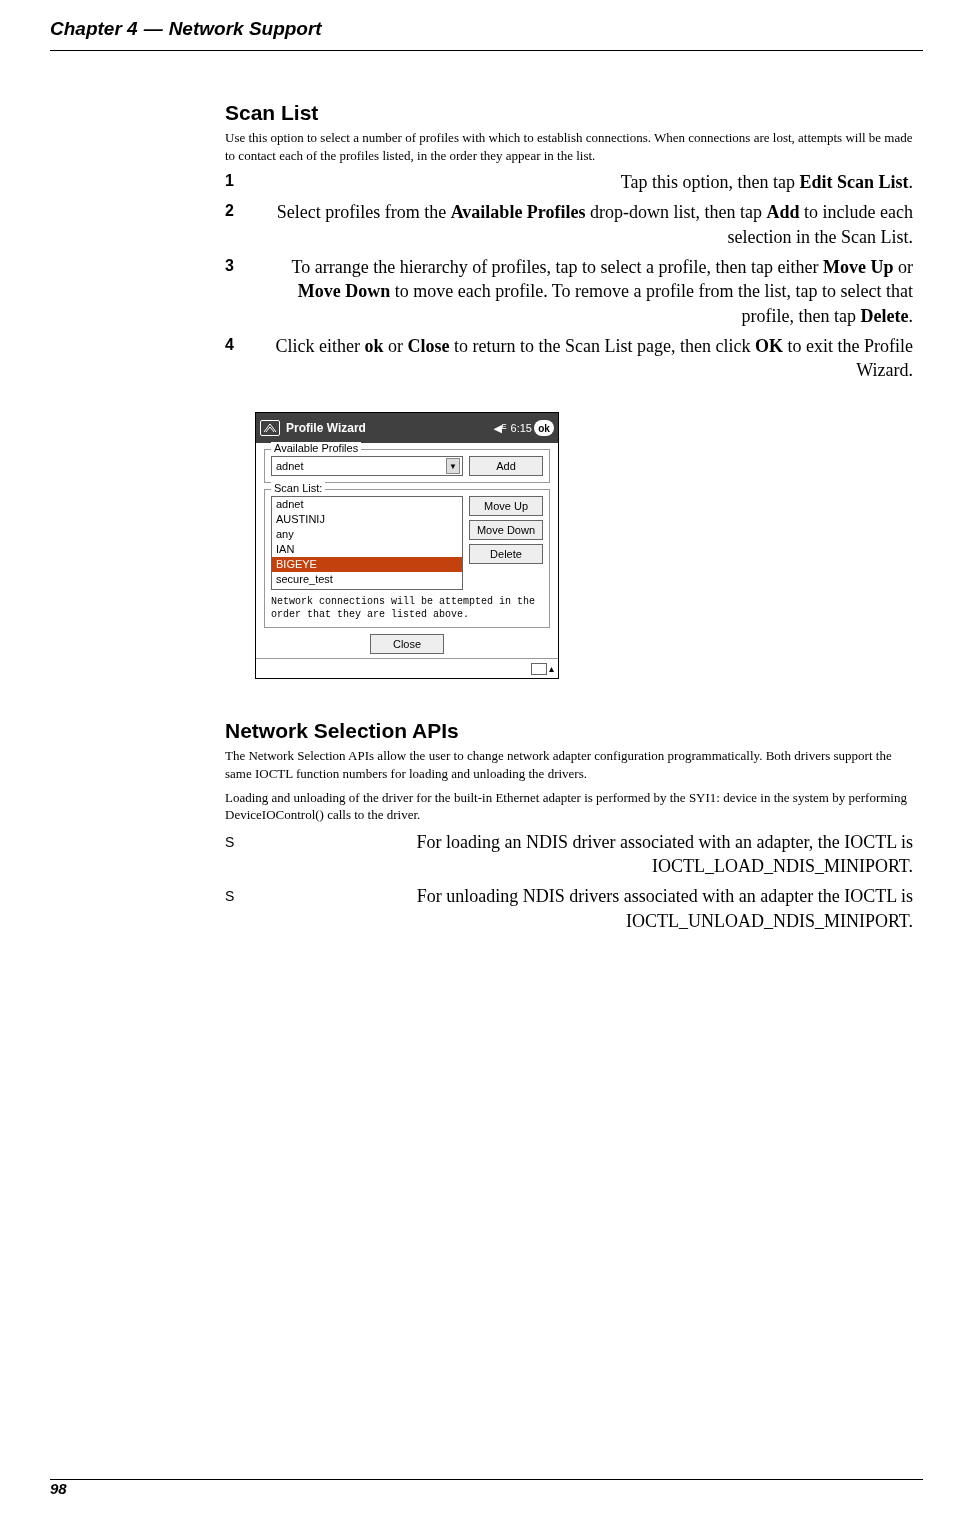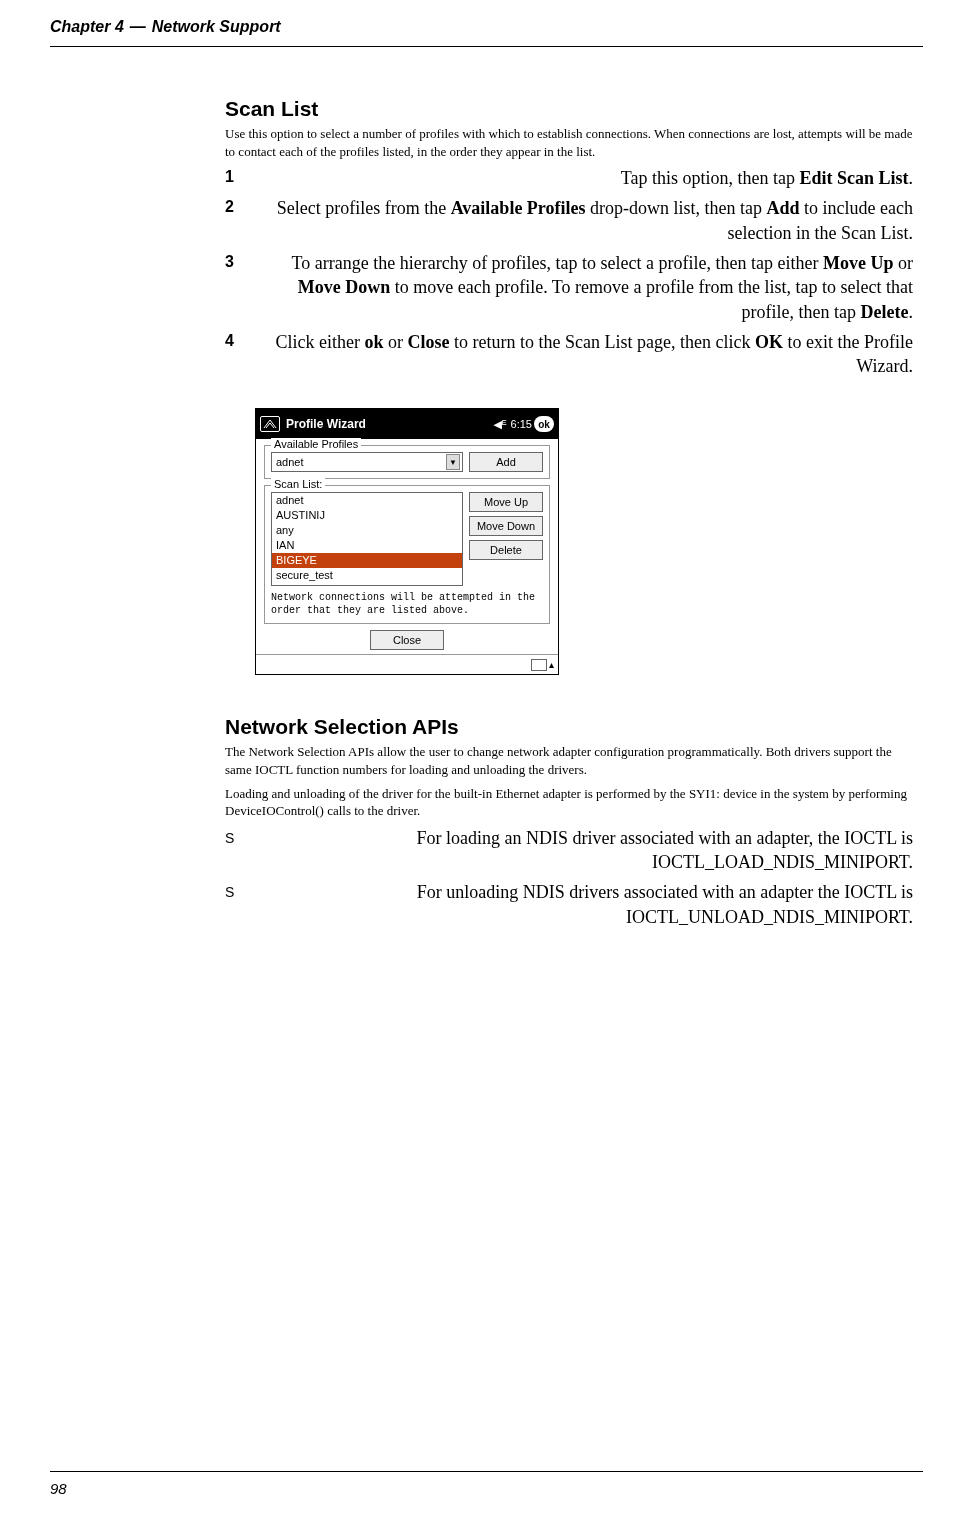--- a/index.html
+++ b/index.html
@@ -14,21 +14,21 @@
     .header {
       display: flex;
       padding: 18px 0 10px 0;
       border-bottom: 1px solid #000;
       margin: 0 50px;
     }
     .header-left {
       font-family: Verdana, Arial, sans-serif;
       font-weight: bold;
       font-style: italic;
-      font-size: 16px;
+      font-size: 19px;
     }
     .header-em-dash {
       margin: 0 6px;
     }
     .content {
       margin-left: 225px;
       margin-right: 60px;
       padding-top: 50px;
     }
     .section-title {
@@ -74,21 +74,21 @@
       margin: 30px 0 40px 30px;
     }
     .wiz {
       width: 304px;
       border: 1px solid #000;
       background: #fff;
       font-family: Tahoma, Arial, sans-serif;
       font-size: 11px;
     }
     .wiz-title {
-      background: #000000;
+      background: #404040;
       color: #fff;
       display: flex;
       align-items: center;
       height: 30px;
       padding: 0 4px;
       font-size: 12px;
     }
     .wiz-title-icon {
       width: 20px; height: 16px;
       border: 1px solid #fff;
@@ -169,24 +169,23 @@
       padding-right: 4px;
       gap: 2px;
       font-size: 10px;
     }
     .kbd-icon { border: 1px solid #666; width: 16px; height: 12px; }
     .footer {
       position: absolute;
       bottom: 22px;
       left: 50px; right: 50px;
       border-top: 1px solid #000;
-      padding-top: 8px;
       display: flex; justify-content: space-between;
       font-family: Verdana, Arial, sans-serif;
-      font-weight: normal;
+      font-weight: bold;
       font-style: italic;
       font-size: 15px;
     }
     .section-gap { margin-top: 26px; }
   </style>
 </head>
 <body>
 
 <div class="header">
   <span class="header-left">Chapter 4</span>

